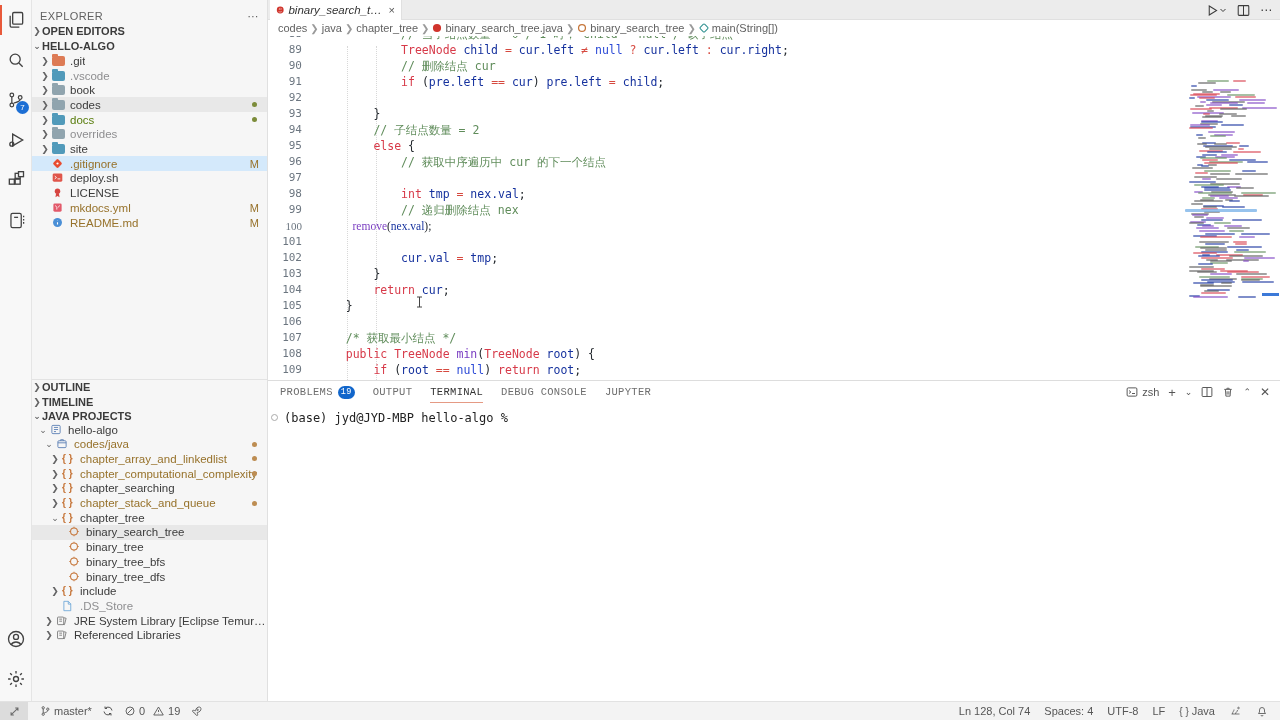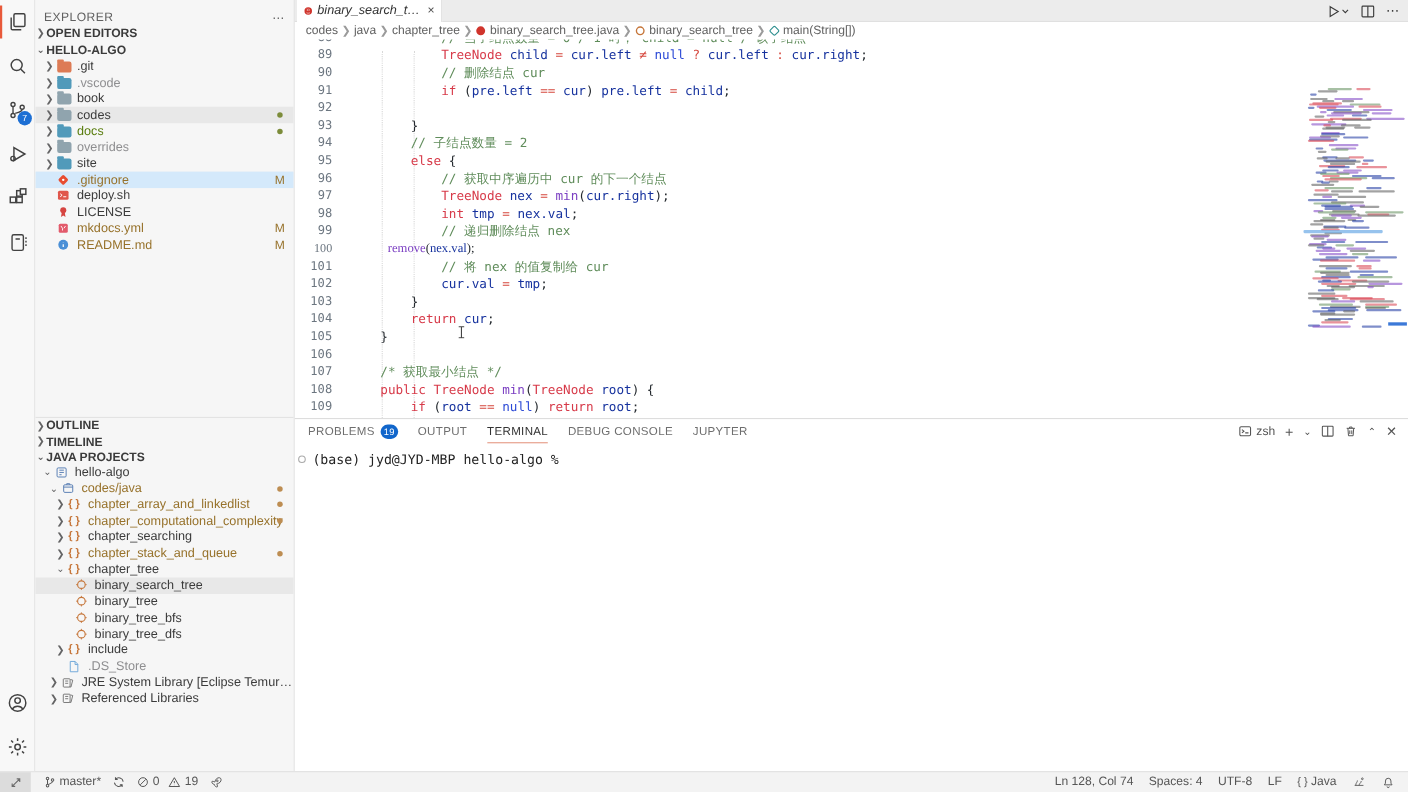--- a/index.html
+++ b/index.html
@@ -55,21 +55,21 @@
   .tk-kw{color:var(--kw)} .tk-vr{color:var(--vr)} .tk-fn{color:var(--fn)} .tk-cm{color:var(--cm)}
   .tk-lit{color:var(--lit)} .tk-op{color:var(--op)} .tk-pl{color:var(--pl)}
   .iguide{ position:absolute; top:10px; bottom:0; width:0; border-left:1px dotted #d8d8d8; }
   #minimap{ position:absolute; right:23px; top:2px; width:72px; bottom:0; }
   .mm{ position:absolute; height:2px; border-radius:1px; }
   #ruler{ position:absolute; right:0; top:0; width:18px; bottom:0; }
   #cursor-line{ position:absolute; right:1px; top:257px; width:17px; height:3px; background:#3c79d8; }
   #ibeam{ position:absolute; left:148px; top:260px; color:#444; }
   
   #panel{ position:absolute; left:268px; top:380px; right:0; height:321px; background:#fff; border-top:1px solid #ddd; }
-  #panel-tabs{ position:absolute; left:12px; top:0; height:22px; display:flex; align-items:center; gap:18px; }
+  #panel-tabs{ position:absolute; left:12px; top:0; height:22px; display:flex; align-items:center; gap:18px;font-family:Liberation Mono, monospace; }
   .ptab{ font-size:10.5px; color:#6e6e6e; letter-spacing:.3px; display:flex; align-items:center; gap:5px; height:22px; }
   .ptab.active{ color:#333; border-bottom:1.5px solid #e59a84; }
   .pbadge{ background:#1166cb; color:#fff; font-size:8.5px; min-width:16px; height:13px; border-radius:7px;
     display:flex; align-items:center; justify-content:center; padding:0 3px; }
   #panel-actions{ position:absolute; right:10px; top:0; height:22px; display:flex; align-items:center; gap:9px; color:#555; font-size:11px; }
   #term-line{ position:absolute; left:16px; top:30px; font-family:"DejaVu Sans Mono","Liberation Mono",monospace;
     font-size:12px; color:#222; }
   #term-deco{ position:absolute; left:3px; top:33px; width:7px; height:7px; border:1px solid #aaa; border-radius:50%; }
   
   #statusbar{ position:absolute; left:0; bottom:0; width:1280px; height:19px; background:#f3f3f3;
@@ -504,25 +504,25 @@
   <div id="code-lines">
       <div class="crow" style="top: -10px;"><span class="ln">88</span><span class="ct">            <span class="tk-cm">// 当子结点数量 = 0 / 1 时， child = null / 该子结点</span></span></div>
       <div class="crow" style="top: 6px;"><span class="ln">89</span><span class="ct">            <span class="tk-kw">TreeNode </span><span class="tk-vr">child </span><span class="tk-op">= </span><span class="tk-vr">cur.left </span><span class="tk-op">≠ </span><span class="tk-lit">null </span><span class="tk-op">? </span><span class="tk-vr">cur.left </span><span class="tk-op">: </span><span class="tk-vr">cur.right</span><span class="tk-pl">;</span></span></div>
       <div class="crow" style="top: 22px;"><span class="ln">90</span><span class="ct">            <span class="tk-cm">// 删除结点 cur</span></span></div>
       <div class="crow" style="top: 38px;"><span class="ln">91</span><span class="ct">            <span class="tk-kw">if </span><span class="tk-pl">(</span><span class="tk-vr">pre.left </span><span class="tk-op">== </span><span class="tk-vr">cur</span><span class="tk-pl">) </span><span class="tk-vr">pre.left </span><span class="tk-op">= </span><span class="tk-vr">child</span><span class="tk-pl">;</span></span></div>
       <div class="crow" style="top: 54px;"><span class="ln">92</span></div>
       <div class="crow" style="top: 70px;"><span class="ln">93</span><span class="ct">        <span class="tk-pl">}</span></span></div>
       <div class="crow" style="top: 86px;"><span class="ln">94</span><span class="ct">        <span class="tk-cm">// 子结点数量 = 2</span></span></div>
       <div class="crow" style="top: 102px;"><span class="ln">95</span><span class="ct">        <span class="tk-kw">else </span><span class="tk-pl">{</span></span></div>
       <div class="crow" style="top: 118px;"><span class="ln">96</span><span class="ct">            <span class="tk-cm">// 获取中序遍历中 cur 的下一个结点</span></span></div>
-      <div class="crow" style="top: 134px;"><span class="ln">97</span><span class="ct">            <span class="tk-kw">TreeNode </span><span class="tk-vr">nex </span><span class="tk-op">= </span><span class="tk-fn">min</span><span class="tk-pl">(</span><span class="tk-vr">cur.right</span><span class="tk-pl">);</span></span></div>
+      <div class="crow" style="top: 134px;"><span class="ln">97</span></div>
       <div class="crow" style="top: 150px;"><span class="ln">98</span><span class="ct">            <span class="tk-kw">int </span><span class="tk-vr">tmp </span><span class="tk-op">= </span><span class="tk-vr">nex.val</span><span class="tk-pl">;</span></span></div>
       <div class="crow" style="top: 166px;"><span class="ln">99</span><span class="ct">            <span class="tk-cm">// 递归删除结点 nex</span></span></div>
       <div class="crow" style="top: 182px; font-family: Liberation Serif, serif;"><span class="ln">100</span><span class="ct">            <span class="tk-fn">remove</span><span class="tk-pl">(</span><span class="tk-vr">nex.val</span><span class="tk-pl">);</span></span></div>
-      <div class="crow" style="top: 198px;"><span class="ln">101</span><span class="ct">            <span class="tk-cm">// 将 nex 的值复制给 cur</span></span></div>
+      <div class="crow" style="top: 198px;"><span class="ln">101</span></div>
       <div class="crow" style="top: 214px;"><span class="ln">102</span><span class="ct">            <span class="tk-vr">cur.val </span><span class="tk-op">= </span><span class="tk-vr">tmp</span><span class="tk-pl">;</span></span></div>
       <div class="crow" style="top: 230px;"><span class="ln">103</span><span class="ct">        <span class="tk-pl">}</span></span></div>
       <div class="crow" style="top: 246px;"><span class="ln">104</span><span class="ct">        <span class="tk-kw">return </span><span class="tk-vr">cur</span><span class="tk-pl">;</span></span></div>
       <div class="crow" style="top: 262px;"><span class="ln">105</span><span class="ct">    <span class="tk-pl">}</span></span></div>
       <div class="crow" style="top: 278px;"><span class="ln">106</span><span class="ct"></span></div>
       <div class="crow" style="top: 294px;"><span class="ln">107</span><span class="ct">    <span class="tk-cm">/* 获取最小结点 */</span></span></div>
       <div class="crow" style="top: 310px;"><span class="ln">108</span><span class="ct">    <span class="tk-kw">public </span><span class="tk-kw">TreeNode </span><span class="tk-fn">min</span><span class="tk-pl">(</span><span class="tk-kw">TreeNode </span><span class="tk-vr">root</span><span class="tk-pl">) {</span></span></div>
       <div class="crow" style="top: 326px;"><span class="ln">109</span><span class="ct">        <span class="tk-kw">if </span><span class="tk-pl">(</span><span class="tk-vr">root </span><span class="tk-op">== </span><span class="tk-lit">null</span><span class="tk-pl">) </span><span class="tk-kw">return </span><span class="tk-vr">root</span><span class="tk-pl">;</span></span></div>
     </div>
   <div id="ibeam">

